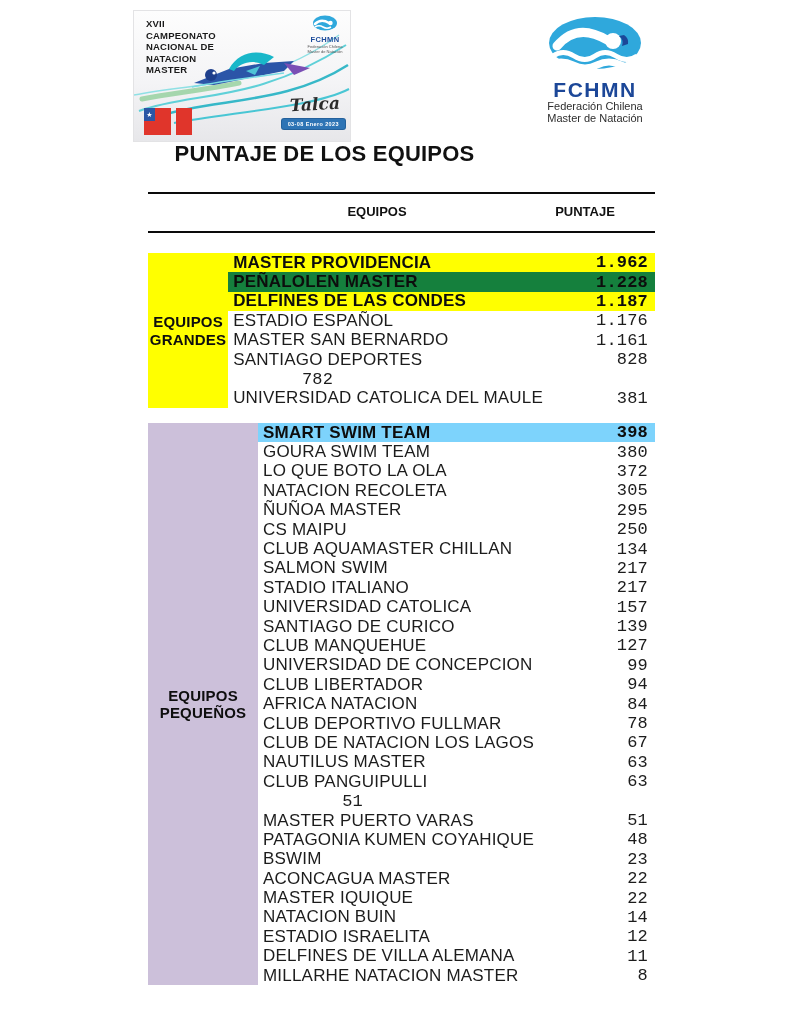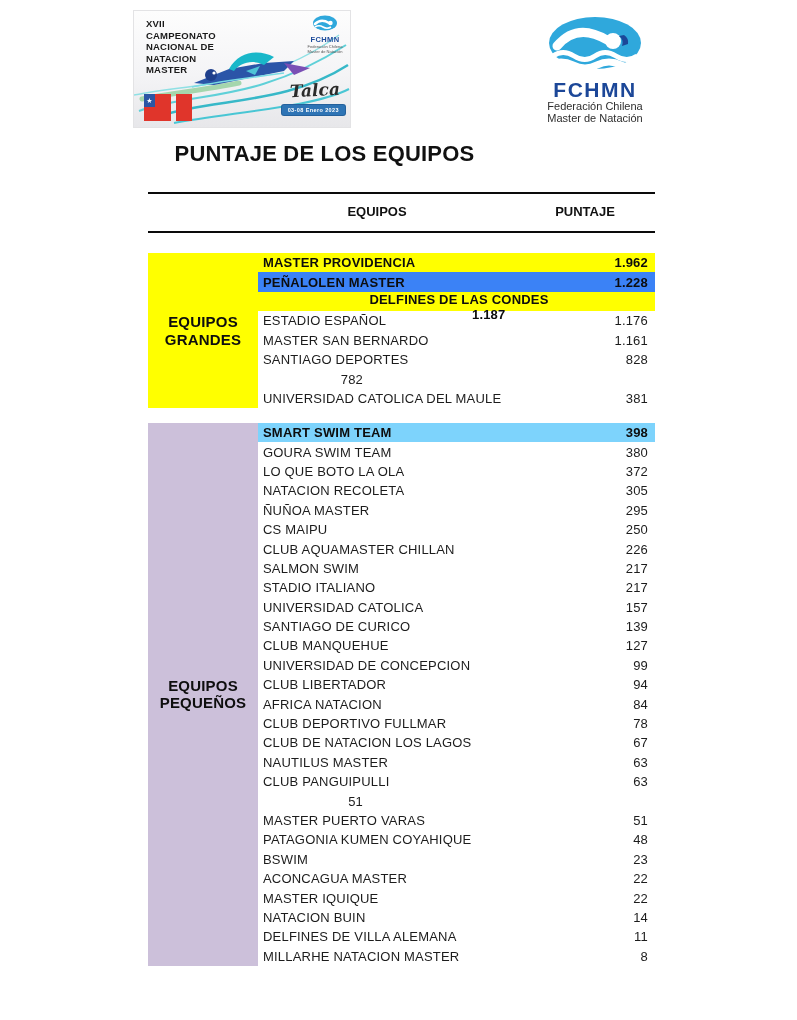--- a/index.html
+++ b/index.html
@@ -1,20 +1,20 @@
 <!DOCTYPE html>
 <html><head>
 <meta charset="utf-8">
 <style>
   html,body{margin:0;padding:0;background:#fff;}
   .page{position:relative;width:797px;height:1020px;background:#ffffff;
         font-family:"Liberation Sans",sans-serif;overflow:hidden;color:#1c1c1c;}
 
   
-  .banner{position:absolute;left:133px;top:10px;width:218px;height:118px;
+  .banner{position:absolute;left:133px;top:10px;width:218px;height:132px;
           background:linear-gradient(180deg,#fdfdfd 0%,#f4f4f6 55%,#e7e7ea 100%);
           border:1px solid #e3e3e5;box-sizing:border-box;}
   .banner-title{position:absolute;left:12px;top:7px;font-weight:bold;font-size:9.5px;
                 line-height:11.5px;color:#1a1a1a;letter-spacing:.2px;}
   .banner-svg{position:absolute;left:0;top:0;}
   .mini-logo{position:absolute;right:4px;top:4px;width:42px;text-align:center;}
   .mini-logo .acr{font-size:7.5px;font-weight:bold;color:#1b4a9b;letter-spacing:.4px;line-height:8px;}
   .mini-logo .tiny{font-size:4.5px;color:#555;line-height:5px;transform:scale(.9);}
   .talca{position:absolute;right:10px;bottom:27px;font-family:"DejaVu Serif",serif;
          font-style:italic;font-weight:bold;font-size:17px;color:#2b2b2b;transform:rotate(-3deg);}
@@ -41,24 +41,24 @@
             font-size:13px;font-weight:bold;color:#111;}
   .col-head.equipos{left:317px}.col-head.puntaje{left:525px}
 
   
   .section{position:absolute;left:148px;width:507px;display:flex;}
   .section-0{top:253px}.section-1{top:423px}
   .section-label{width:110px;display:flex;flex-direction:column;justify-content:center;
                  align-items:center;text-align:center;font-weight:bold;font-size:15px;
                  line-height:17.5px;color:#0e0e0e;letter-spacing:.2px;}
   .rows{flex:1;display:flex;flex-direction:column;}
-  .row{height:19.4px;display:flex;align-items:center;font-size:13px;color:#1c1c1c;}
+  .row{height:19.4px;display:flex;align-items:center;font-size:17px;color:#1c1c1c;}
   .row.hl{font-weight:bold;color:#0d0d0d;}
   .team{flex:1;padding-left:5px;letter-spacing:.2px;white-space:nowrap;}
-  .score{width:105px;text-align:right;padding-right:7px;letter-spacing:.2px;}
+  .score{width:105px;text-align:right;padding-right:7px;letter-spacing:.2px;font-family:Liberation Mono, monospace;}
 </style>
 </head>
 <body>
 
 <div class="page">
 
   <div class="banner">
     <svg class="banner-svg" width="216" height="116" viewBox="0 0 216 116">
       <path d="M0,84 C70,70 130,78 205,24" stroke="#8fe0e4" stroke-width="1.5" fill="none"></path>
       <path d="M5,100 C60,80 120,93 212,34" stroke="#5fd0d8" stroke-width="2" fill="none"></path>
@@ -124,25 +124,25 @@
       <div class="section section-0">
         <div class="section-label" style="background: rgb(255, 255, 0);">
           <div>EQUIPOS</div>
           <div>GRANDES</div>
         </div>
         <div class="rows">
           <div class="row hl" style="background: rgb(255, 255, 0);">
             <div class="team">MASTER PROVIDENCIA</div>
             <div class="score">1.962</div>
           </div>
-          <div class="row hl" style="background: #3b82f6;">
+          <div class="row hl" style="background: #15803d;">
             <div class="team">PEÑALOLEN MASTER</div>
             <div class="score">1.228</div>
           </div>
-          <div class="row hl" style="background: rgb(255, 255, 0); flex-direction: column;">
+          <div class="row hl" style="background: rgb(255, 255, 0);">
             <div class="team">DELFINES DE LAS CONDES</div>
             <div class="score">1.187</div>
           </div>
           <div class="row">
             <div class="team">ESTADIO ESPAÑOL</div>
             <div class="score">1.176</div>
           </div>
           <div class="row">
             <div class="team">MASTER SAN BERNARDO</div>
             <div class="score">1.161</div>
@@ -185,21 +185,21 @@
           <div class="row">
             <div class="team">ÑUÑOA MASTER</div>
             <div class="score">295</div>
           </div>
           <div class="row">
             <div class="team">CS MAIPU</div>
             <div class="score">250</div>
           </div>
           <div class="row">
             <div class="team">CLUB AQUAMASTER CHILLAN</div>
-            <div class="score">226</div>
+            <div class="score">134</div>
           </div>
           <div class="row">
             <div class="team">SALMON SWIM</div>
             <div class="score">217</div>
           </div>
           <div class="row">
             <div class="team">STADIO ITALIANO</div>
             <div class="score">217</div>
           </div>
           <div class="row">
@@ -263,20 +263,24 @@
           </div>
           <div class="row">
             <div class="team">MASTER IQUIQUE</div>
             <div class="score">22</div>
           </div>
           <div class="row">
             <div class="team">NATACION BUIN</div>
             <div class="score">14</div>
           </div>
           <div class="row">
+            <div class="team">ESTADIO ISRAELITA</div>
+            <div class="score">12</div>
+          </div>
+          <div class="row">
             <div class="team">DELFINES DE VILLA ALEMANA</div>
             <div class="score">11</div>
           </div>
           <div class="row">
             <div class="team">MILLARHE NATACION MASTER</div>
             <div class="score">8</div>
           </div>
         </div>
       </div>
     </div>

